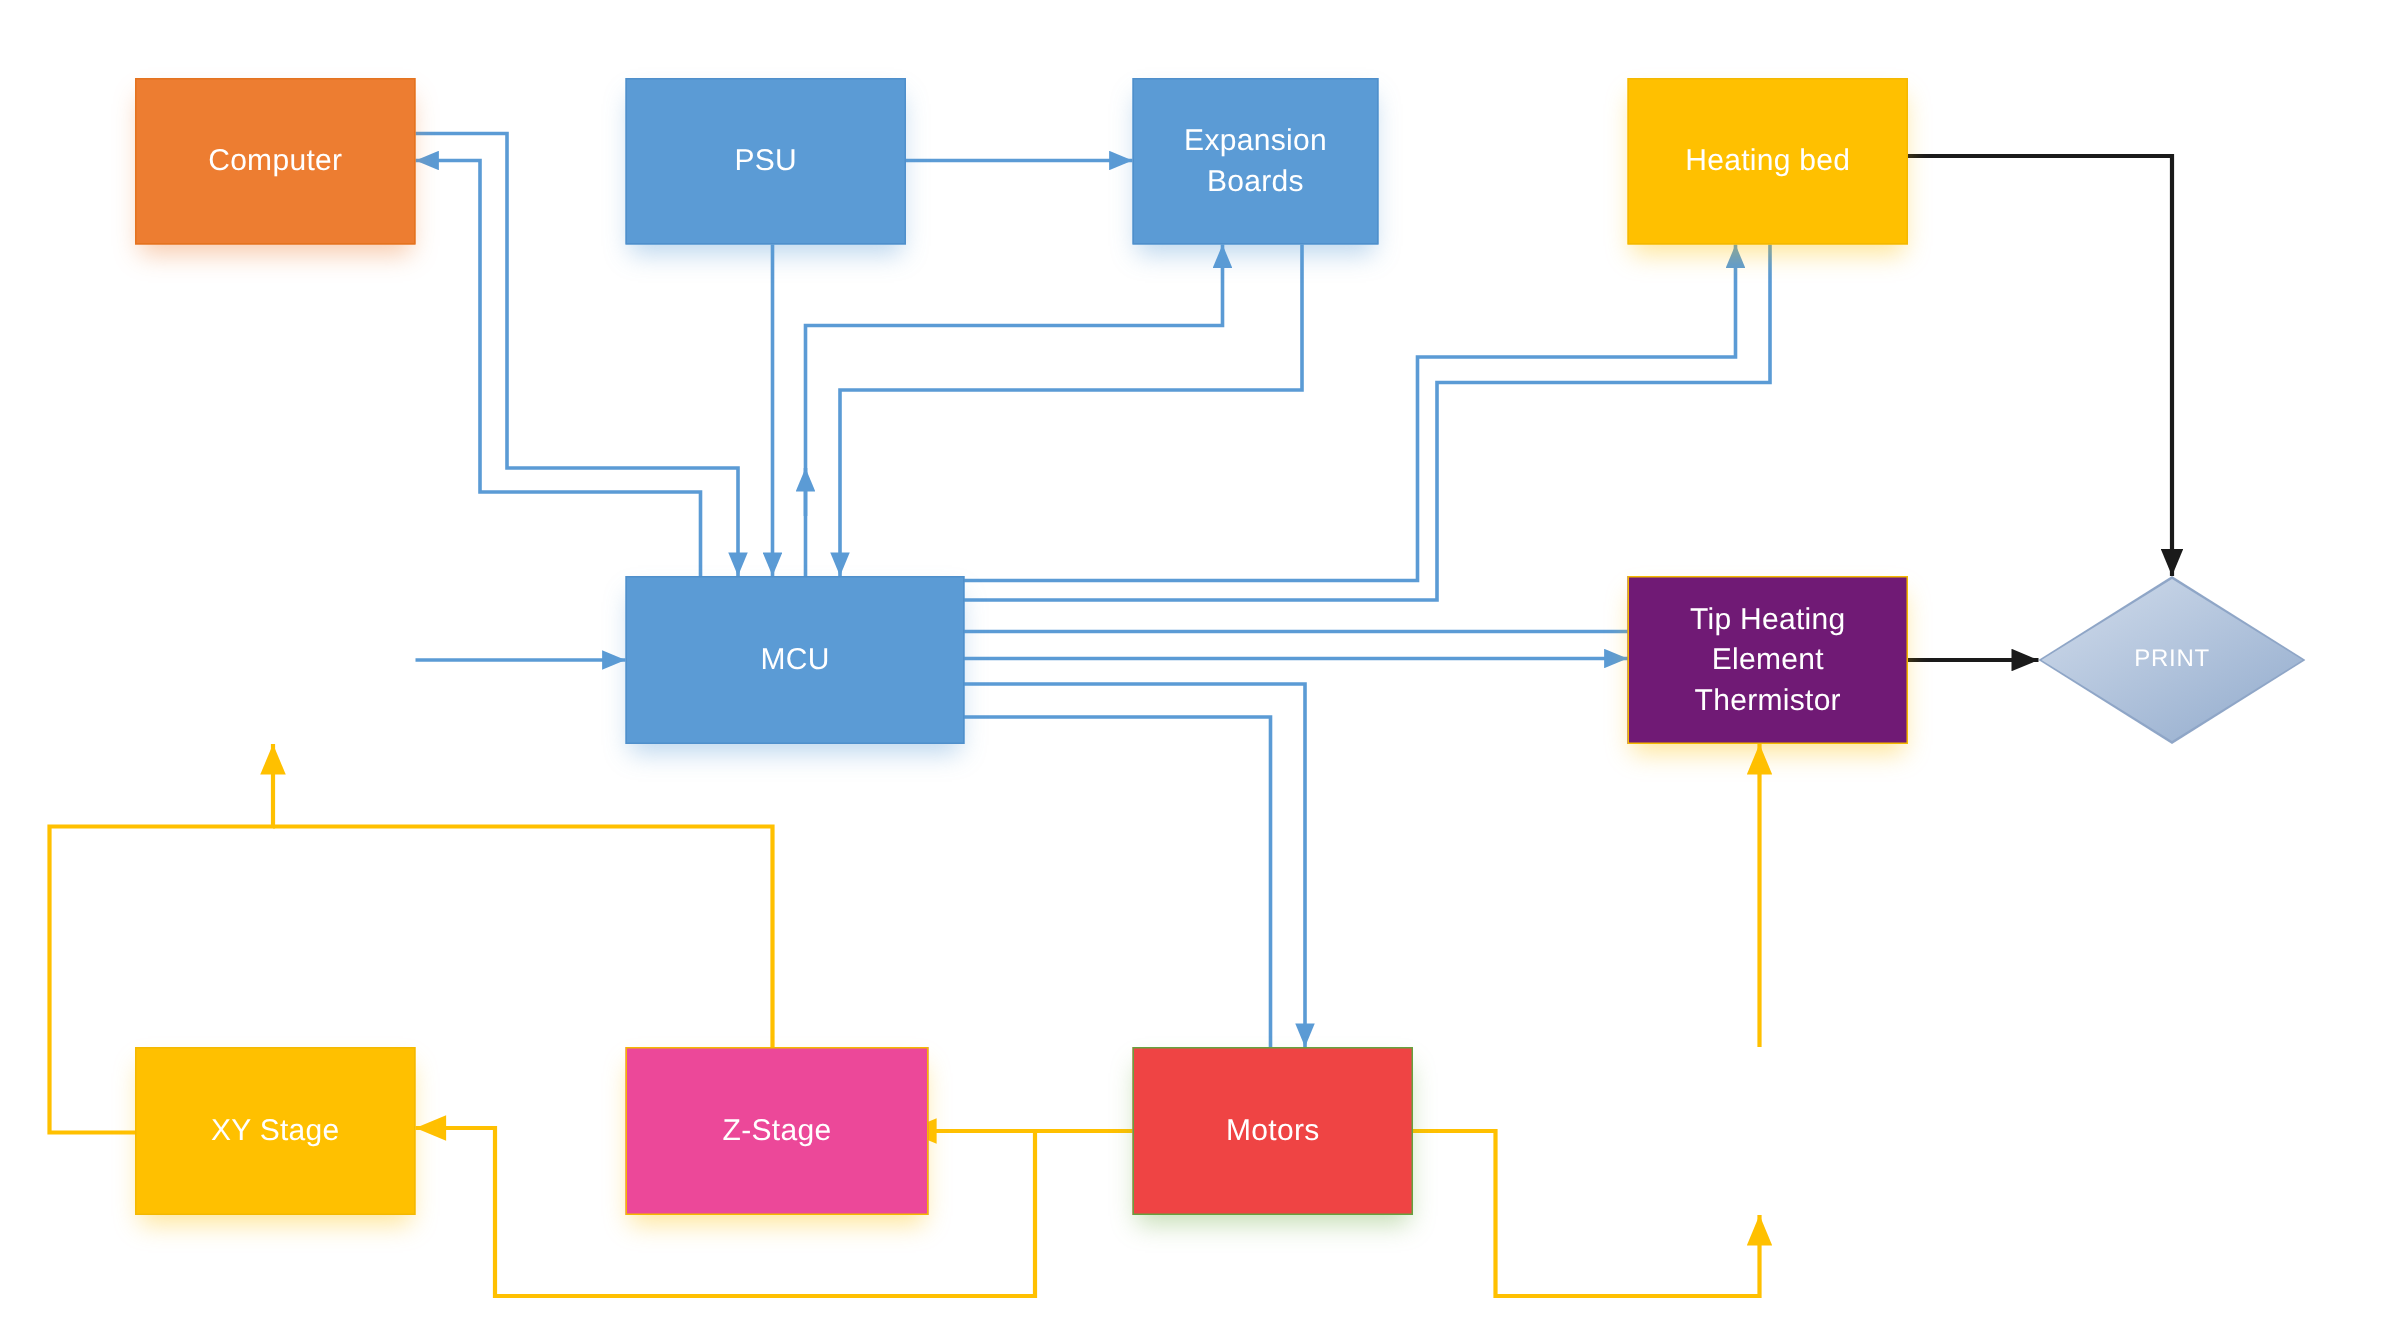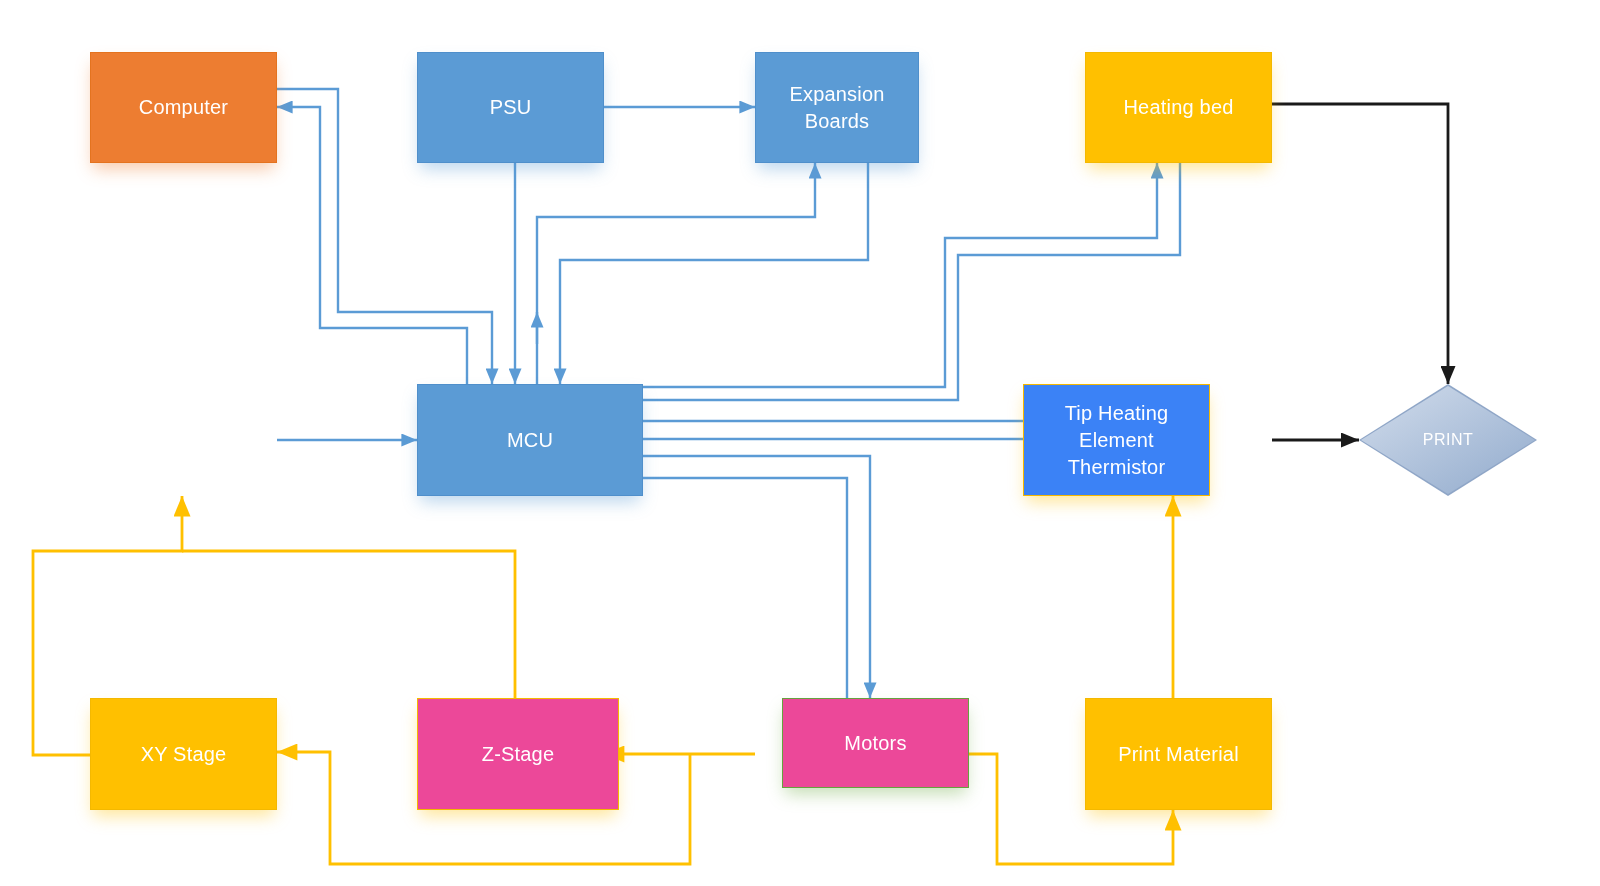--- a/index.html
+++ b/index.html
@@ -81,33 +81,30 @@
       </div>
       <div class="node" style="left: 755px; top: 52px; width: 164px; height: 111px; background: rgb(91, 155, 213); border-color: rgb(79, 143, 203); box-shadow: rgba(91, 155, 213, 0.4) 0px 9px 16px -3px;">
         <span class="label">Expansion Boards</span>
       </div>
       <div class="node" style="left: 1085px; top: 52px; width: 187px; height: 111px; background: rgb(255, 192, 0); border-color: rgb(244, 184, 0); box-shadow: rgba(255, 192, 0, 0.4) 0px 9px 16px -3px;">
         <span class="label">Heating bed</span>
       </div>
       <div class="node" style="left: 417px; top: 384px; width: 226px; height: 112px; background: rgb(91, 155, 213); border-color: rgb(79, 143, 203); box-shadow: rgba(91, 155, 213, 0.4) 0px 9px 16px -3px;">
         <span class="label">MCU</span>
       </div>
-      <div class="node" style="left: 1023px; top: 384px; width: 187px; height: 112px; background: #3b82f6; border-color: rgb(244, 184, 0); box-shadow: rgba(255, 192, 0, 0.4) 0px 9px 16px -3px;">
+      <div class="node" style="left: 1085px; top: 384px; width: 187px; height: 112px; background: #701a75; border-color: rgb(244, 184, 0); box-shadow: rgba(255, 192, 0, 0.4) 0px 9px 16px -3px;">
         <span class="label">Tip Heating Element Thermistor</span>
       </div>
       <div class="diamond" style="left: 1359px; top: 384px; width: 178px; height: 112px; --bd: #8fa6c7; --ft: #c8d5e7; --fb: #9bb2d1; filter: drop-shadow(rgba(143, 166, 199, 0.45) 0px 7px 7px);">
         <div class="diamond-fill"></div>
         <span class="label">PRINT</span>
       </div>
       <div class="node" style="left: 90px; top: 698px; width: 187px; height: 112px; background: rgb(255, 192, 0); border-color: rgb(244, 184, 0); box-shadow: rgba(255, 192, 0, 0.4) 0px 9px 16px -3px;">
         <span class="label">XY Stage</span>
       </div>
       <div class="node" style="left: 417px; top: 698px; width: 202px; height: 112px; background: #ec4899; border-color: rgb(244, 184, 0); box-shadow: rgba(255, 192, 0, 0.4) 0px 9px 16px -3px;">
         <span class="label">Z-Stage</span>
       </div>
-      <div class="node" style="left: 755px; top: 698px; width: 187px; height: 90px; background: #ec4899; border-color: rgb(102, 161, 62); box-shadow: rgba(112, 173, 71, 0.4) 0px 9px 16px -3px; margin-left: 27px;">
+      <div class="node" style="left: 755px; top: 698px; width: 187px; height: 112px; background: #ef4444; border-color: rgb(102, 161, 62); box-shadow: rgba(112, 173, 71, 0.4) 0px 9px 16px -3px;">
         <span class="label">Motors</span>
-      </div>
-      <div class="node" style="left: 1085px; top: 698px; width: 187px; height: 112px; background: rgb(255, 192, 0); border-color: rgb(244, 184, 0); box-shadow: rgba(255, 192, 0, 0.4) 0px 9px 16px -3px;">
-        <span class="label">Print Material</span>
       </div>
     </div>
 </div>
 
 </body></html>

